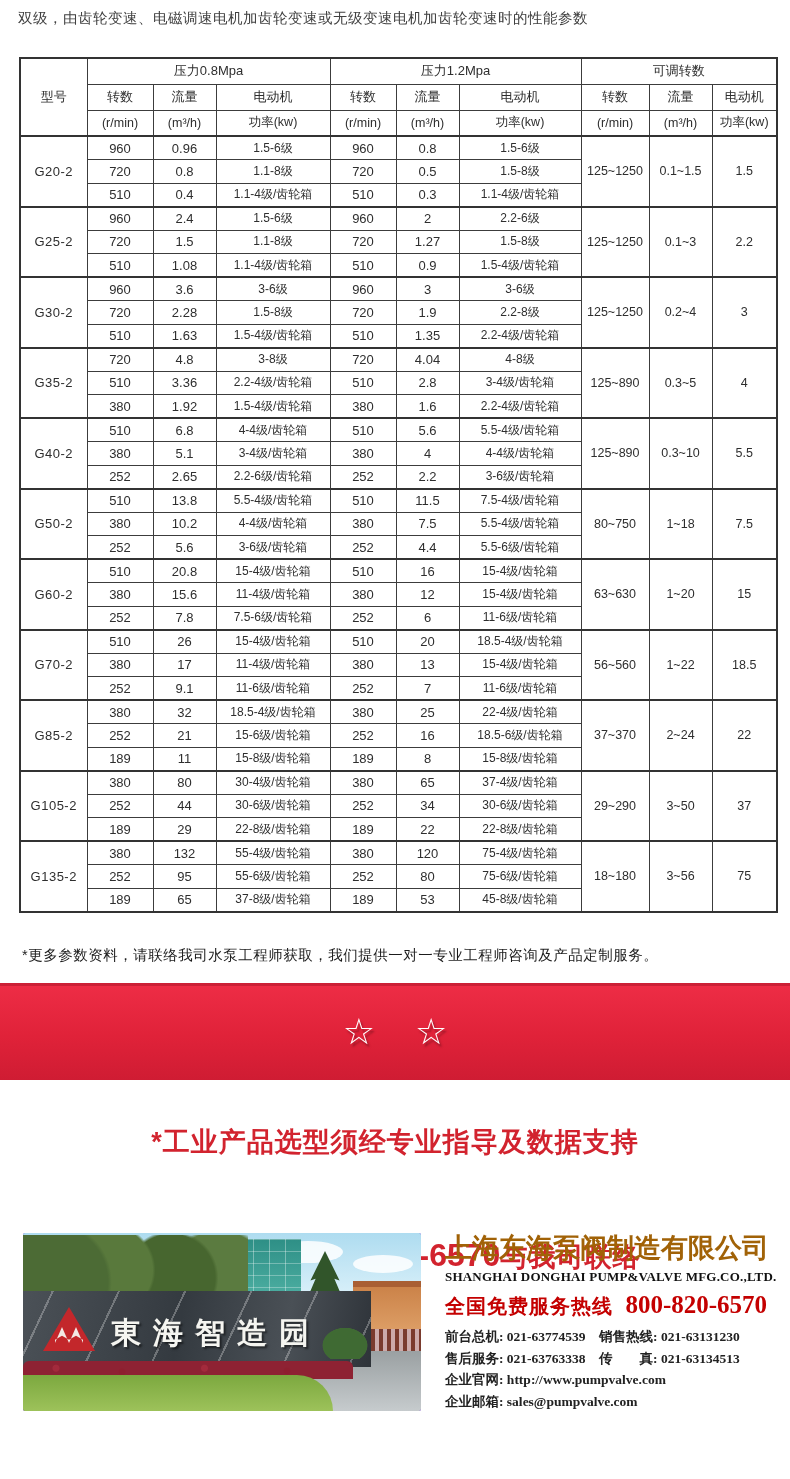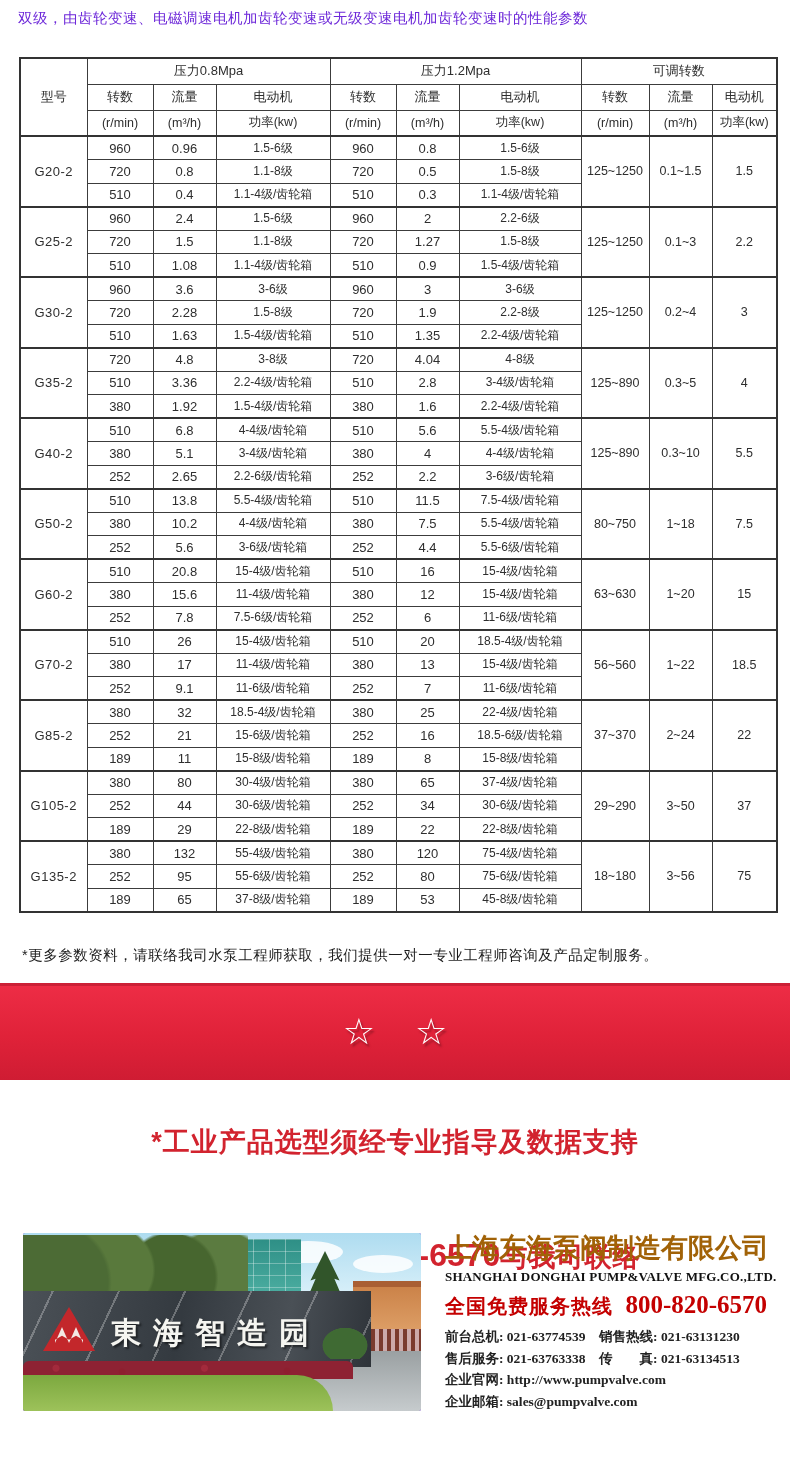--- a/index.html
+++ b/index.html
@@ -5,21 +5,21 @@
   * { margin:0; padding:0; box-sizing:border-box; }
   html,body { background:#ffffff; }
   body {
     width:790px; height:1479px; position:relative;
     font-family:"Liberation Sans","DejaVu Sans",sans-serif;
     color:#222; overflow:hidden;
   }
 
   .doc-title {
     position:absolute; left:18px; top:9px;
-    font-size:14.5px; color:#6d28d9; letter-spacing:0.5px;
+    font-size:14.5px; color:#404040; letter-spacing:0.5px;
   }
 
   
   .spec-table-wrap { position:absolute; left:19px; top:57px; }
   table.spec {
     border-collapse:collapse; table-layout:fixed; width:757px;
     font-size:13px; color:#2e2e2e;
   }
   table.spec td, table.spec th {
     border:1px solid #3c3c3c; text-align:center; vertical-align:middle;

